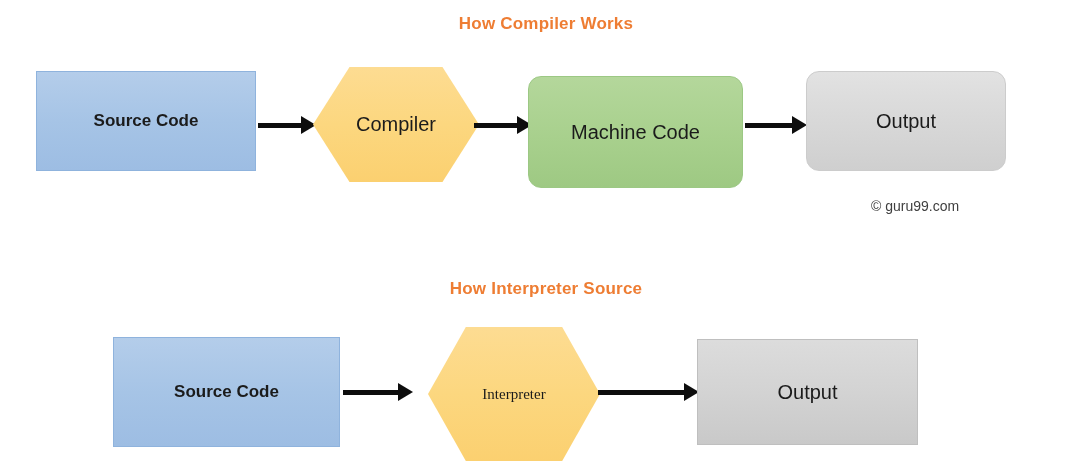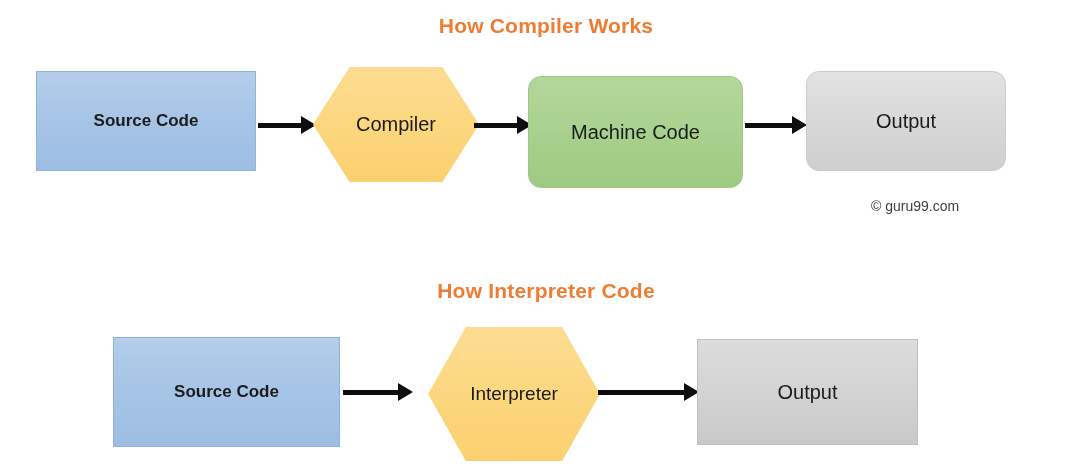--- a/index.html
+++ b/index.html
@@ -19,21 +19,21 @@
     inset: 0;
   }
 
   
   .section-title {
     position: absolute;
     left: 0;
     width: 1092px;
     text-align: center;
     font-weight: bold;
-    font-size: 21px;
+    font-size: 17px;
     letter-spacing: 0.2px;
     color: #ee7d33;
     white-space: nowrap;
   }
   #title-compiler { top: 14px; }
   #title-interpreter { top: 279px; }
 
   
   .node {
     position: absolute;
@@ -149,32 +149,32 @@
     <div class="shaft"></div>
     <div class="head"></div>
   </div>
 
   <div class="node node-gray-round" style="left:806px; top:71px; width:200px; height:100px;">
     <span>Output</span>
   </div>
 
   <div class="credit" style="left:871px; top:198px;">© guru99.com</div>
 
-  <div class="section-title" id="title-interpreter">How Interpreter Code</div>
+  <div class="section-title" id="title-interpreter">How Interpreter Source</div>
 
   <div class="node node-blue" style="left:113px; top:337px; width:227px; height:110px;">
     <span>Source Code</span>
   </div>
 
   <div class="arrow" style="left:343px; top:383px; width:70px;">
     <div class="shaft"></div>
     <div class="head"></div>
   </div>
 
-  <div class="hexagon" style="left:428px; top:327px; width:172px; height:134px; font-size:19px;">
+  <div class="hexagon" style="left:428px; top:327px; width:172px; height:134px; font-size:15px;font-family:Liberation Serif, serif;">
     <span>Interpreter</span>
   </div>
 
   <div class="arrow" style="left:598px; top:383px; width:101px;">
     <div class="shaft"></div>
     <div class="head"></div>
   </div>
 
   <div class="node node-gray-square" style="left:697px; top:339px; width:221px; height:106px;">
     <span>Output</span>

